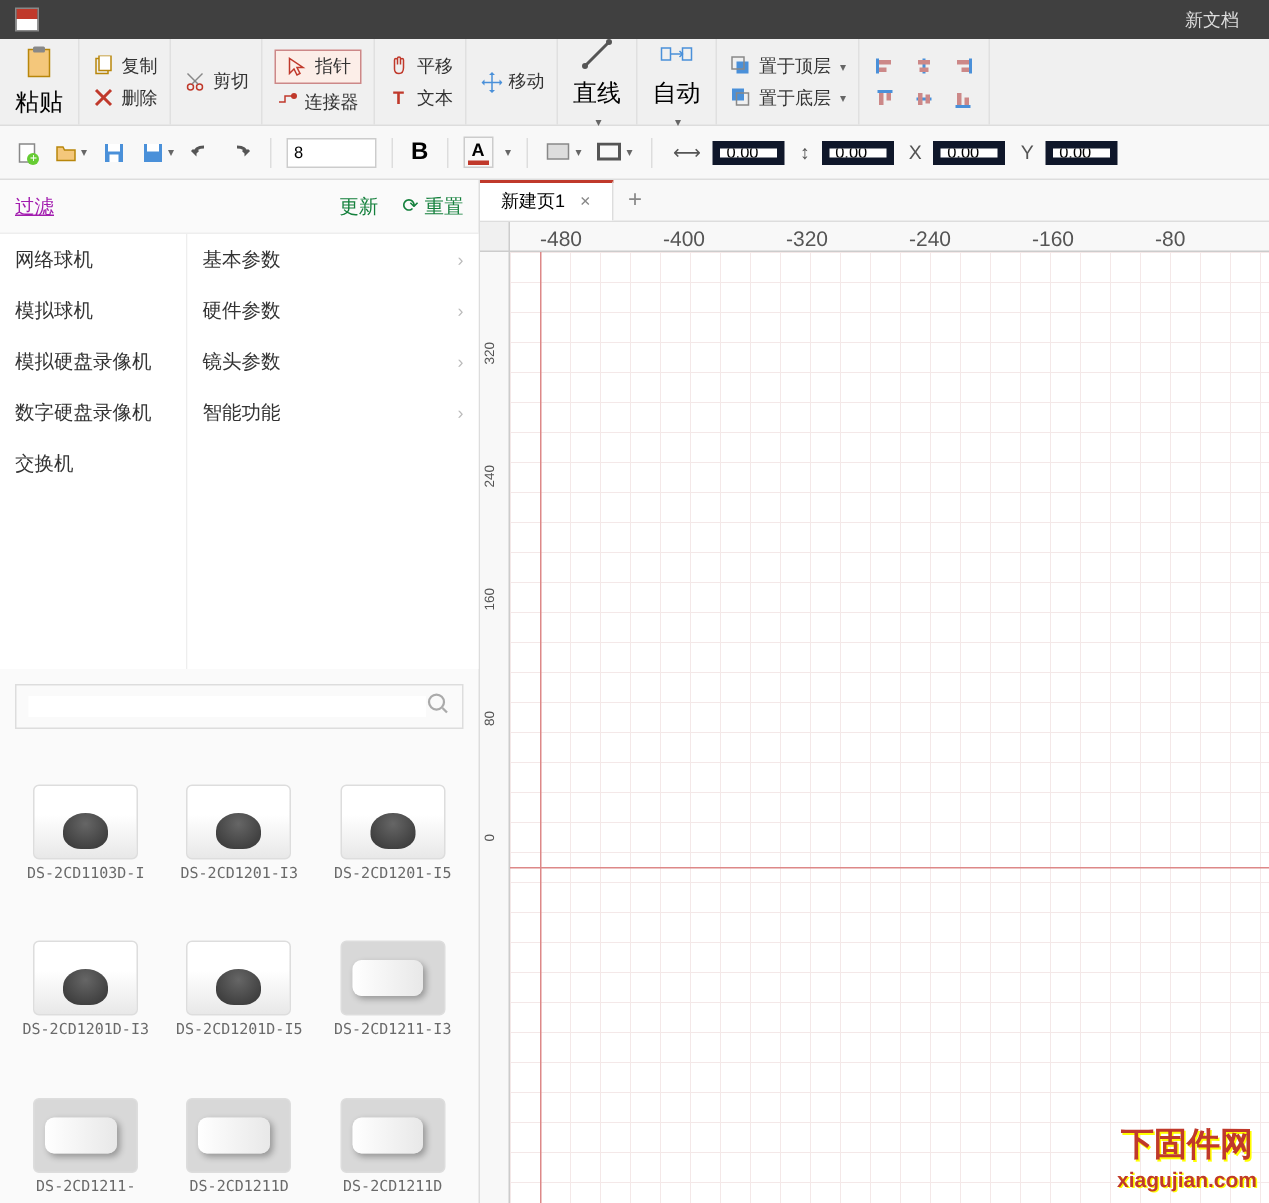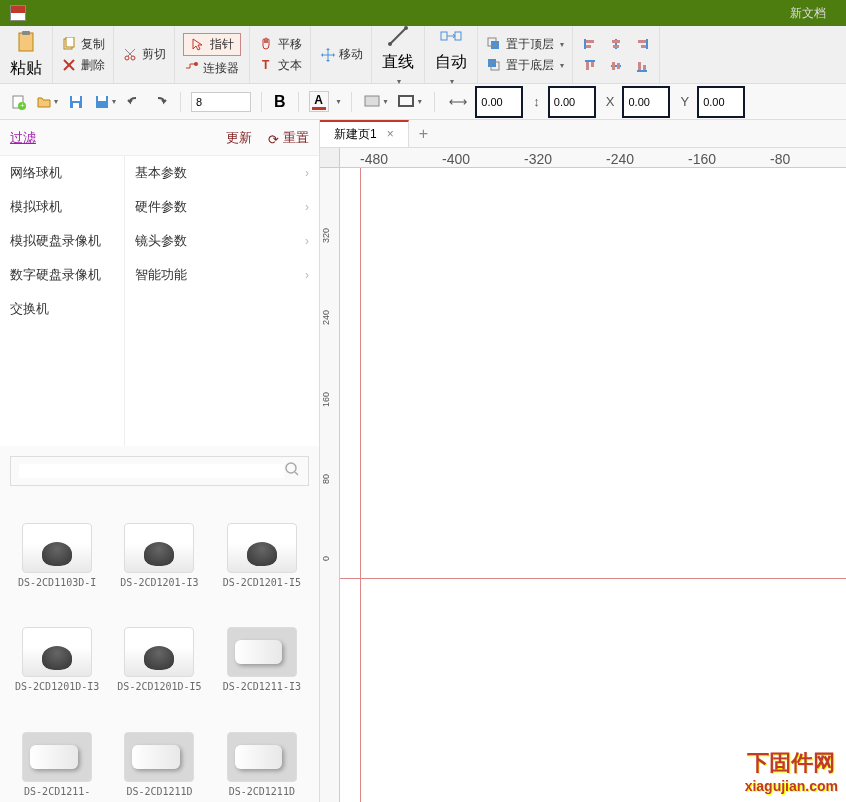--- a/index.html
+++ b/index.html
@@ -1,38 +1,38 @@
 <!DOCTYPE html>
 <html><head>
 <meta charset="utf-8">
 <style>
 * { margin: 0; padding: 0; box-sizing: border-box; font-family: "Microsoft YaHei", sans-serif; }
 body { width: 846px; height: 802px; overflow: hidden; background: #fff; position: relative; }
-.titlebar { height: 26px; background: #4d7c0f; display: flex; align-items: center; justify-content: space-between; padding: 0 10px; color: #ddd; font-size: 12px; }
+.titlebar { height: 26px; background: #404040; display: flex; align-items: center; justify-content: space-between; padding: 0 10px; color: #ddd; font-size: 12px; }
 .app-icon { width: 16px; height: 16px; background: linear-gradient(to bottom, #c0392b 50%, #fff 50%); border: 1px solid #888; }
 .doc-title { margin-left: auto; margin-right: 10px; }
 .ribbon { height: 58px; background: #f0f0f0; border-bottom: 1px solid #ddd; display: flex; align-items: stretch; }
 .ribbon-group { border-right: 1px solid #e0e0e0; padding: 4px 8px; display: flex; flex-direction: column; justify-content: center; gap: 4px; }
 .ribbon-item { display: flex; align-items: center; gap: 4px; font-size: 12px; color: #333; cursor: pointer; white-space: nowrap; }
 .ribbon-big { flex-direction: column; justify-content: center; align-items: center; padding: 0 10px; }
 .ribbon-icon { width: 16px; height: 16px; display: inline-flex; align-items: center; justify-content: center; }
 .ribbon-icon-big { width: 24px; height: 24px; }
 .dropdown-arrow { font-size: 8px; color: #666; margin-left: 2px; }
 .toolbar { height: 36px; background: #f8f8f8; border-bottom: 1px solid #ddd; display: flex; align-items: center; padding: 0 8px; gap: 6px; }
 .tb-sep { width: 1px; height: 20px; background: #ddd; margin: 0 4px; }
 .tb-btn { cursor: pointer; padding: 2px; display: flex; align-items: center; }
 .tb-input { width: 40px; height: 20px; border: 1px solid #ccc; font-size: 11px; padding: 0 4px; }
 .coord-label { font-size: 13px; color: #555; margin-left: 4px; margin-right: 2px; }
-.coord-input { width: 48px; height: 32px; border: 2px solid #0f172a; font-size: 11px; padding: 0 4px; }
+.coord-input { width: 48px; height: 16px; border: 5px solid #0f172a; font-size: 11px; padding: 0 4px; }
 .main { display: flex; height: 682px; }
 .sidebar { width: 320px; border-right: 1px solid #ddd; display: flex; flex-direction: column; background: #fafafa; }
 .filter-row { height: 36px; display: flex; align-items: center; justify-content: space-between; padding: 0 10px; border-bottom: 1px solid #eee; font-size: 13px; }
 .filter-label { color: #a21caf; text-decoration: underline; }
 .filter-btns { display: flex; gap: 16px; }
-.filter-btn { display: flex; align-items: flex-end; gap: 4px; cursor: pointer; color: #7f1d1d; }
+.filter-btn { display: flex; align-items: flex-start; gap: 4px; cursor: pointer; color: #15803d; }
 .categories { display: flex; height: 290px; }
 .cat-left { width: 125px; background: #fff; border-right: 1px solid #eee; }
 .cat-right { flex: 1; background: #fff; }
 .cat-item { padding: 8px 10px; font-size: 13px; color: #333; cursor: pointer; display: flex; justify-content: space-between; align-items: center; }
 .cat-item.active { color: #c0392b; border-left: 2px solid #c0392b; padding-left: 8px; }
 .chevron { color: #bbb; font-size: 12px; }
 .search-row { padding: 10px; }
 .search-box { width: 100%; height: 30px; border: 1px solid #ddd; display: flex; align-items: center; padding: 0 8px; position: relative; }
 .search-input { flex: 1; border: none; outline: none; font-size: 12px; }
 .search-icon { color: #aaa; }

